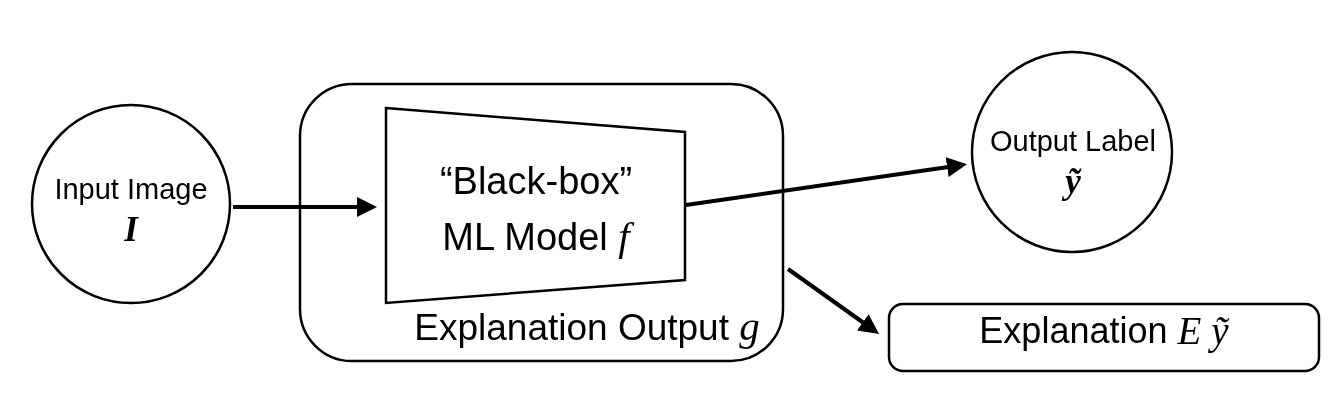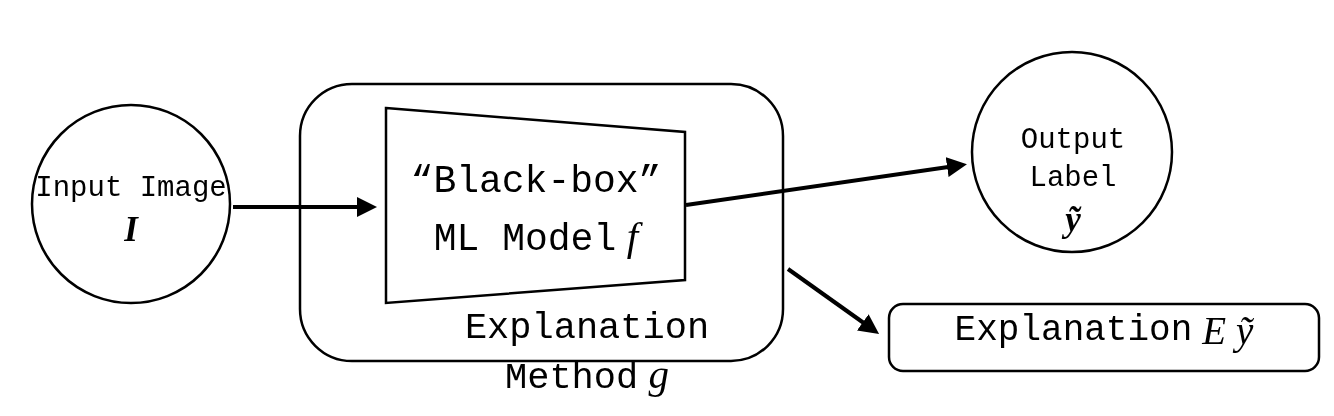--- a/index.html
+++ b/index.html
@@ -19,21 +19,21 @@
     left: 0;
     top: 0;
   }
   .figure-text {
     position: absolute;
     text-align: center;
     color: #000000;
     font-family: "Liberation Sans", sans-serif;
   }
   .sans {
-    font-family: Liberation Mono, monospace;
+    font-family: Liberation Sans, sans-serif;
     font-style: normal;
   }
   .math {
     font-family: "Liberation Serif", "DejaVu Serif", serif;
     font-style: italic;
   }
   .input-label { left: 31px; top: 170px; width: 200px; }
   .input-label .line1 { font-size: 29px; line-height: 38px; }
   .input-label .line2 { font-size: 35px; line-height: 44px; font-weight: bold; }
 
@@ -93,21 +93,21 @@
       <span class="math">f</span>
     </div>
   </div>
 
   <div class="figure-text input-label">
     <div class="line1 sans">Input Image</div>
     <div class="line2 math">I</div>
   </div>
 
   <div class="figure-text method-label">
-    <span class="sans">Explanation Method</span>
+    <span class="sans">Explanation Output</span>
     <span class="math">g</span>
   </div>
 
   <div class="figure-text output-label">
     <div class="line1 sans">Output Label</div>
     <div class="line2 math">ỹ</div>
   </div>
 
   <div class="figure-text explanation-label">
     <span class="sans">Explanation</span>

